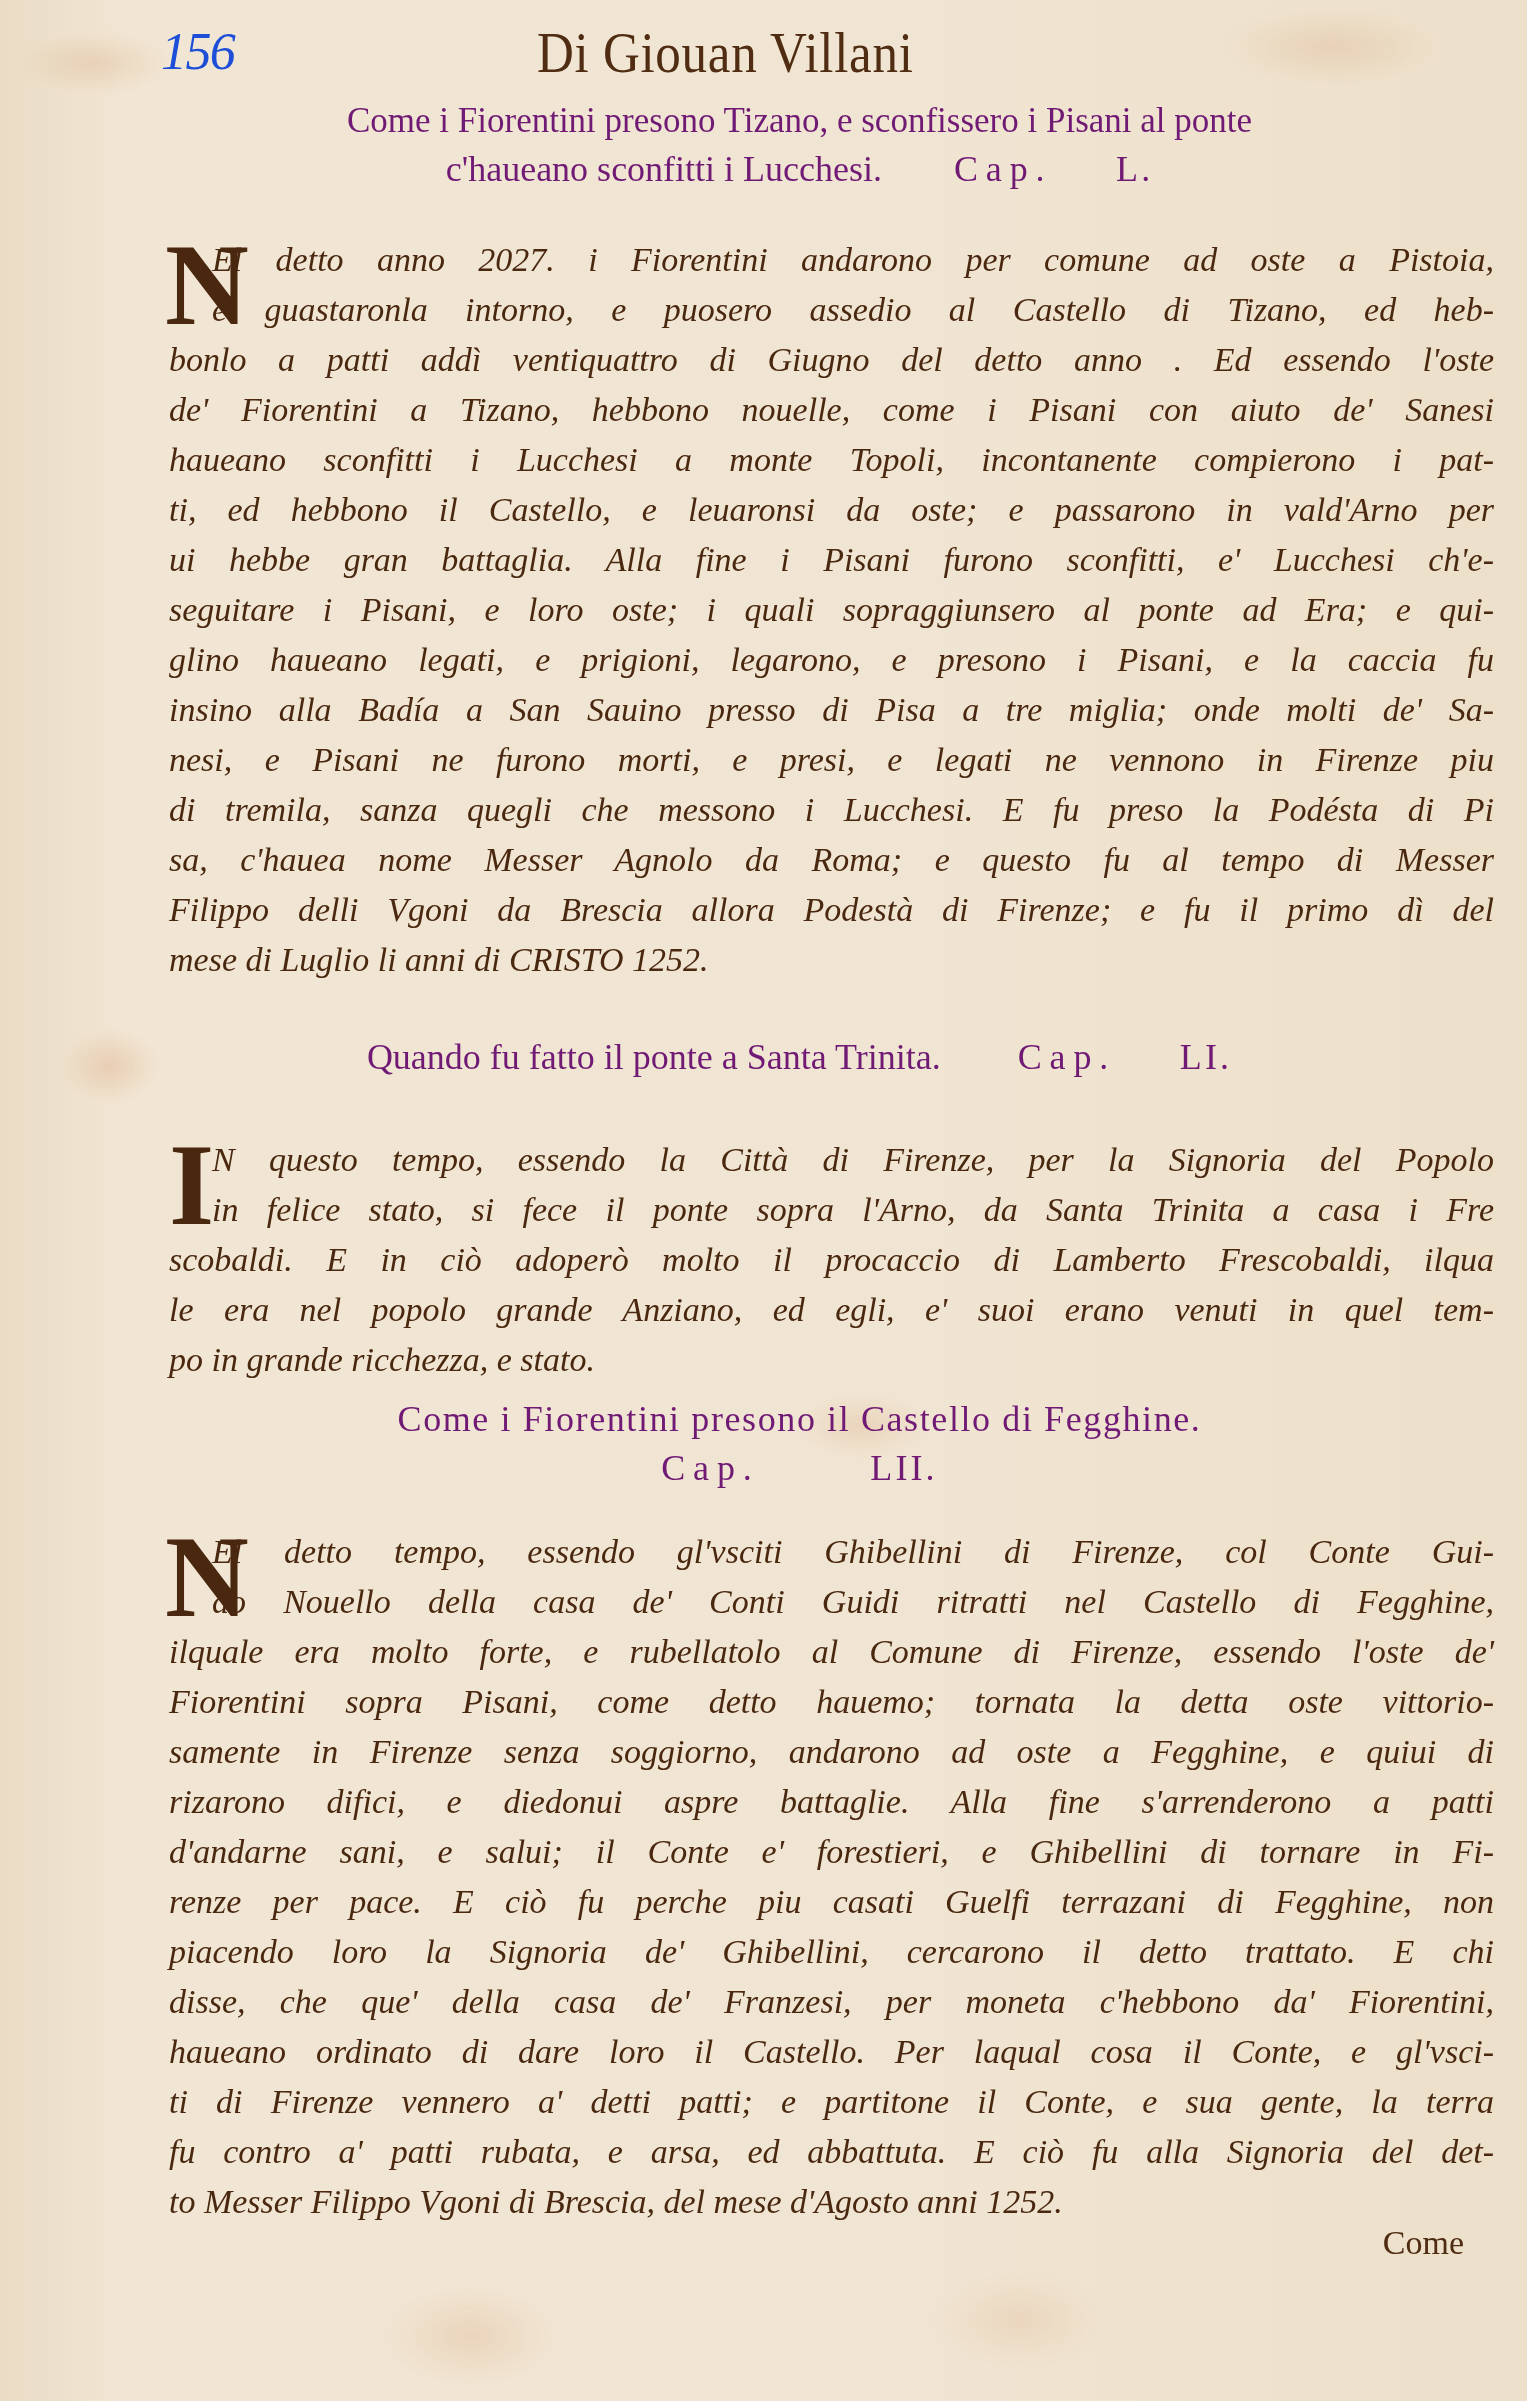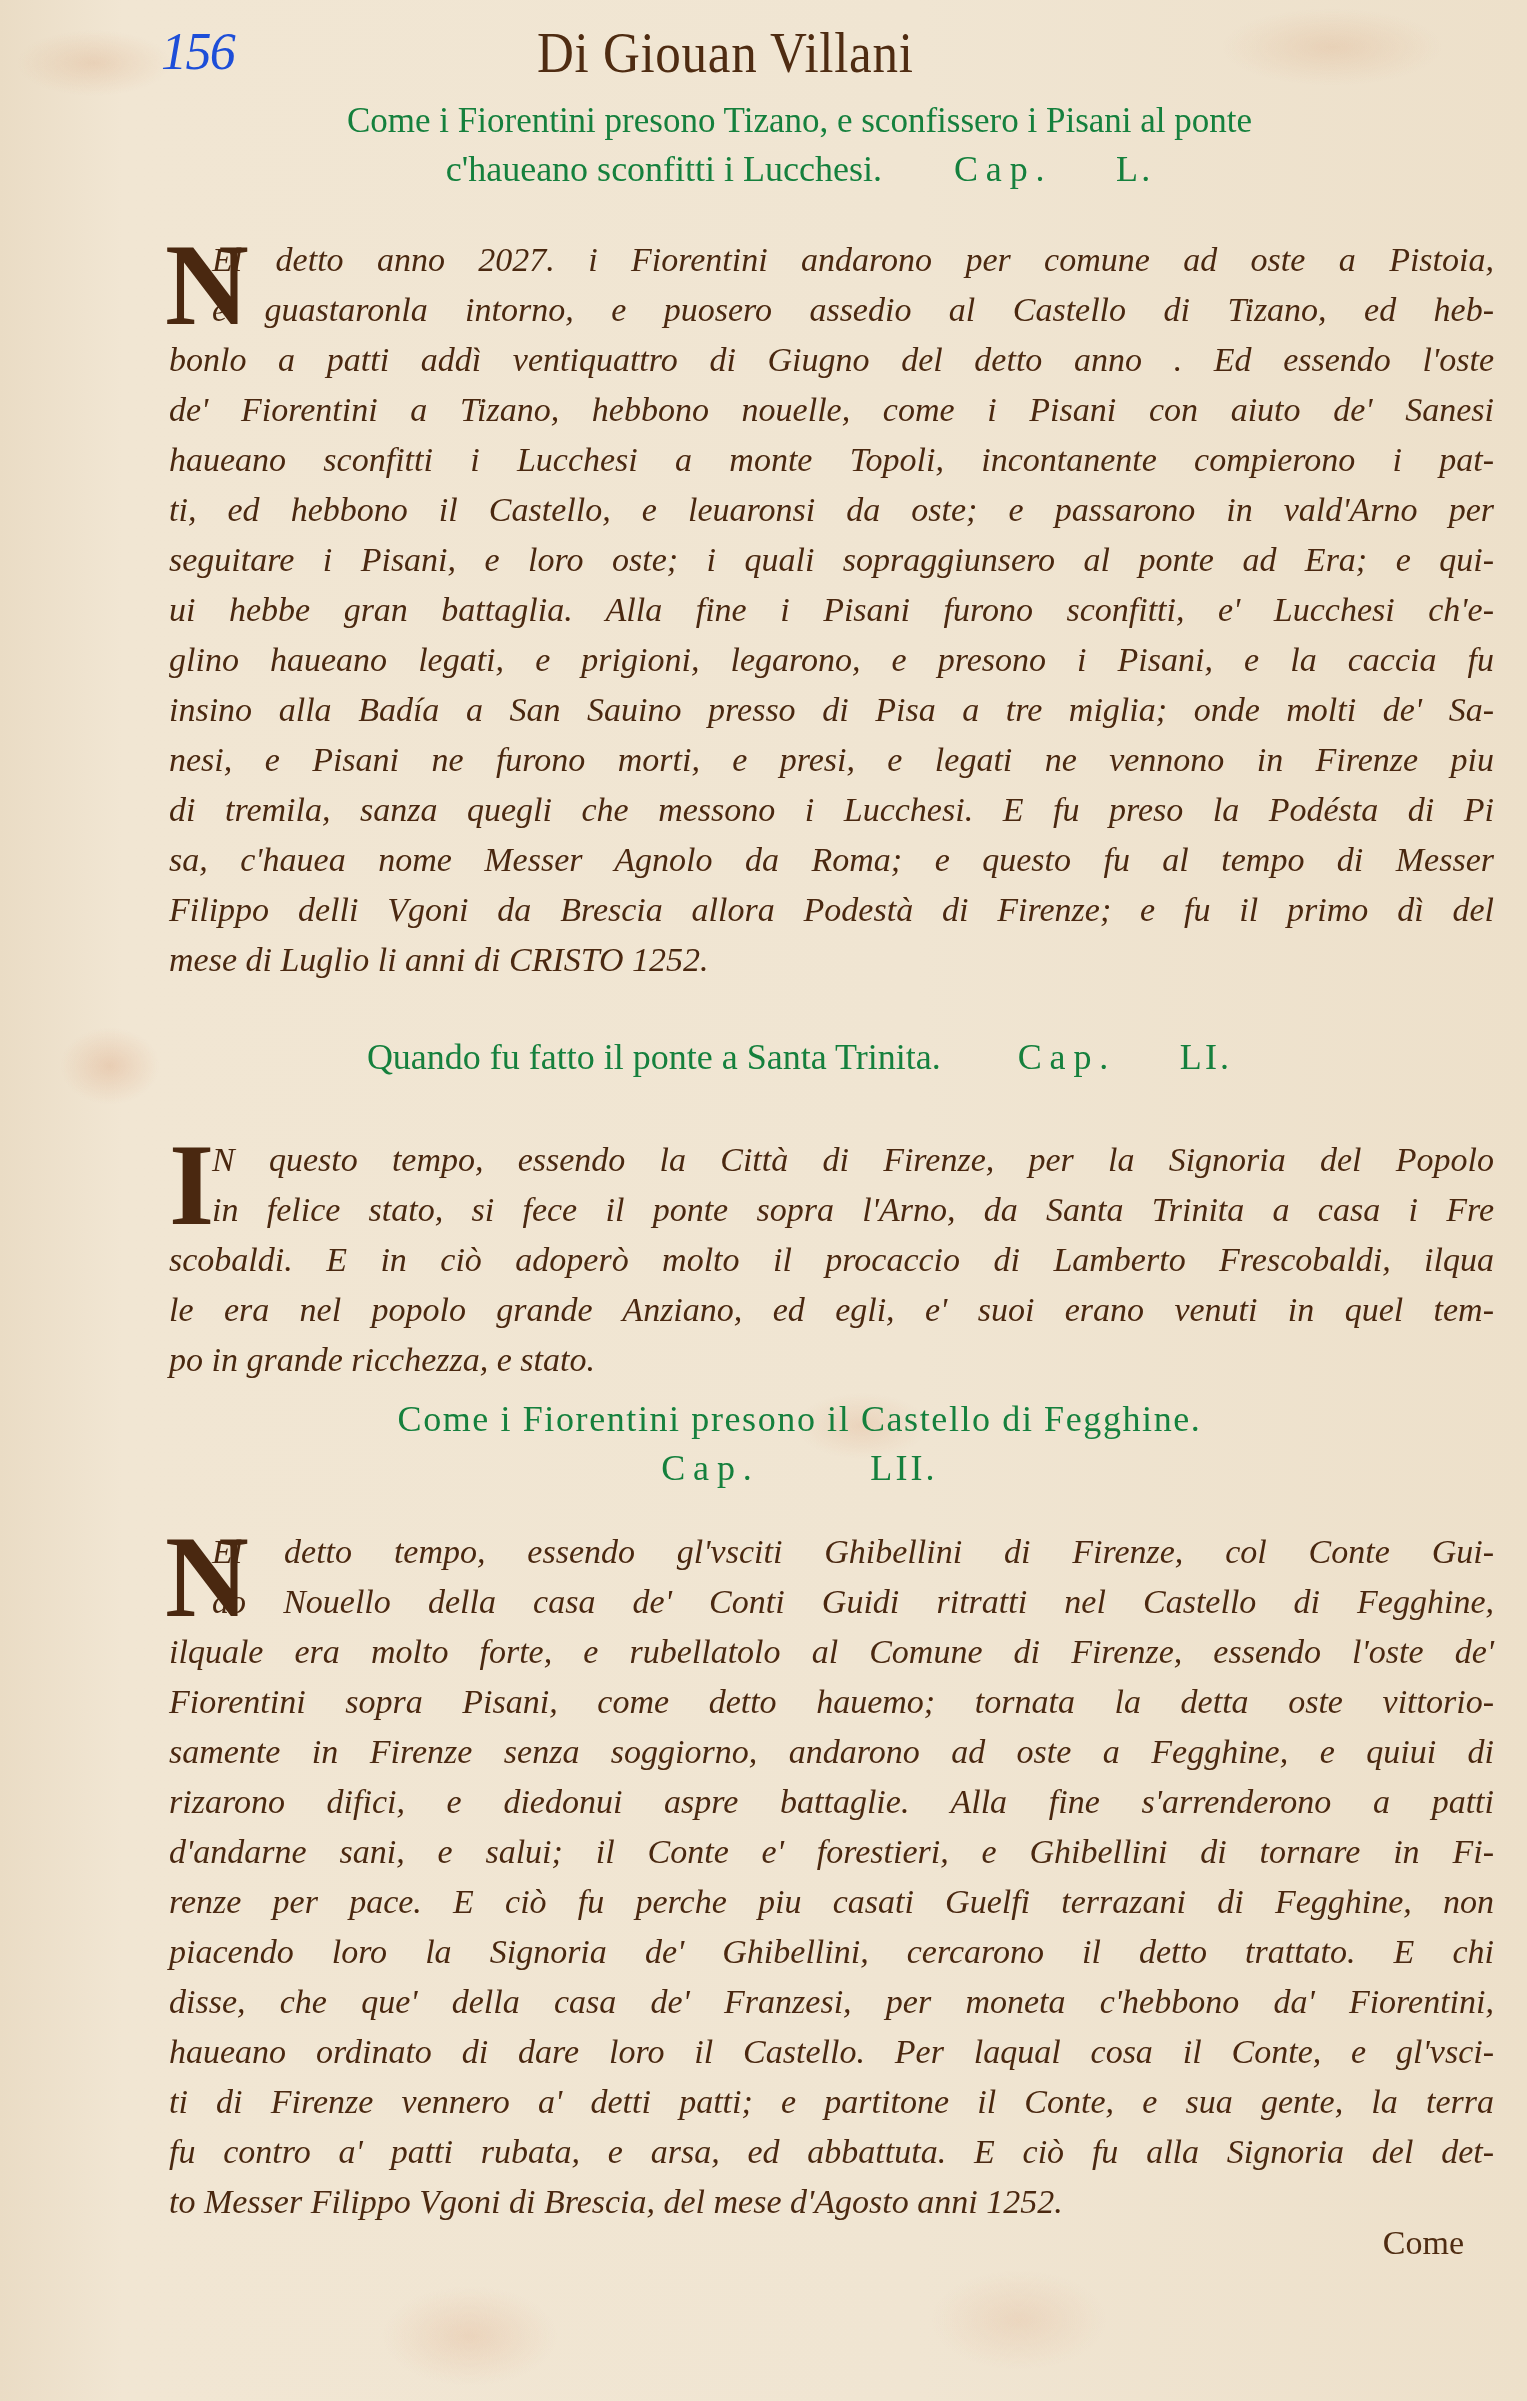--- a/index.html
+++ b/index.html
@@ -52,21 +52,21 @@
     font-size: 58px;
     letter-spacing: 0.8px;
     color: #4f2c12;
     transform: scaleX(0.88);
     transform-origin: left top;
   }
   .chapter-heading {
     position: absolute;
     text-align: center;
     font-size: 36px;
-    color: #15803d;
+    color: #701a75;
     line-height: 49px;
   }
   .chapter-heading .hline {
     display: block;
     white-space: nowrap;
   }
   .cap {
     display: inline-block;
     margin-left: 63px;
     letter-spacing: 7.8px;
@@ -134,22 +134,22 @@
   </div>
 
   <div class="paragraph" style="top:235px;">
     <span class="dropcap">N</span>
     <span class="line indent">El detto anno 2027. i Fiorentini andarono per comune ad oste a Pistoia,</span>
     <span class="line indent">e guastaronla intorno, e puosero assedio al Castello di Tizano, ed heb-</span>
     <span class="line">bonlo a patti addì ventiquattro di Giugno del detto anno . Ed essendo l'oste</span>
     <span class="line">de' Fiorentini a Tizano, hebbono nouelle, come i Pisani con aiuto de' Sanesi</span>
     <span class="line">haueano sconfitti i Lucchesi a monte Topoli, incontanente compierono i pat-</span>
     <span class="line">ti, ed hebbono il Castello, e leuaronsi da oste; e passarono in vald'Arno per</span>
+    <span class="line">ui hebbe gran battaglia. Alla fine i Pisani furono sconfitti, e' Lucchesi ch'e-</span>
     <span class="line">seguitare i Pisani, e loro oste; i quali sopraggiunsero al ponte ad Era; e qui-</span>
-    <span class="line">ui hebbe gran battaglia. Alla fine i Pisani furono sconfitti, e' Lucchesi ch'e-</span>
     <span class="line">glino haueano legati, e prigioni, legarono, e presono i Pisani, e la caccia fu</span>
     <span class="line">insino alla Badía a San Sauino presso di Pisa a tre miglia; onde molti de' Sa-</span>
     <span class="line">nesi, e Pisani ne furono morti, e presi, e legati ne vennono in Firenze piu</span>
     <span class="line">di tremila, sanza quegli che messono i Lucchesi. E fu preso la Podésta di Pi</span>
     <span class="line">sa, c'hauea nome Messer Agnolo da Roma; e questo fu al tempo di Messer</span>
     <span class="line">Filippo delli Vgoni da Brescia allora Podestà di Firenze; e fu il primo dì del</span>
     <span class="line last">mese di Luglio li anni di CRISTO 1252.</span>
   </div>
 
   <div class="chapter-heading" style="left:157px; top:1033px; width:1285px;">

